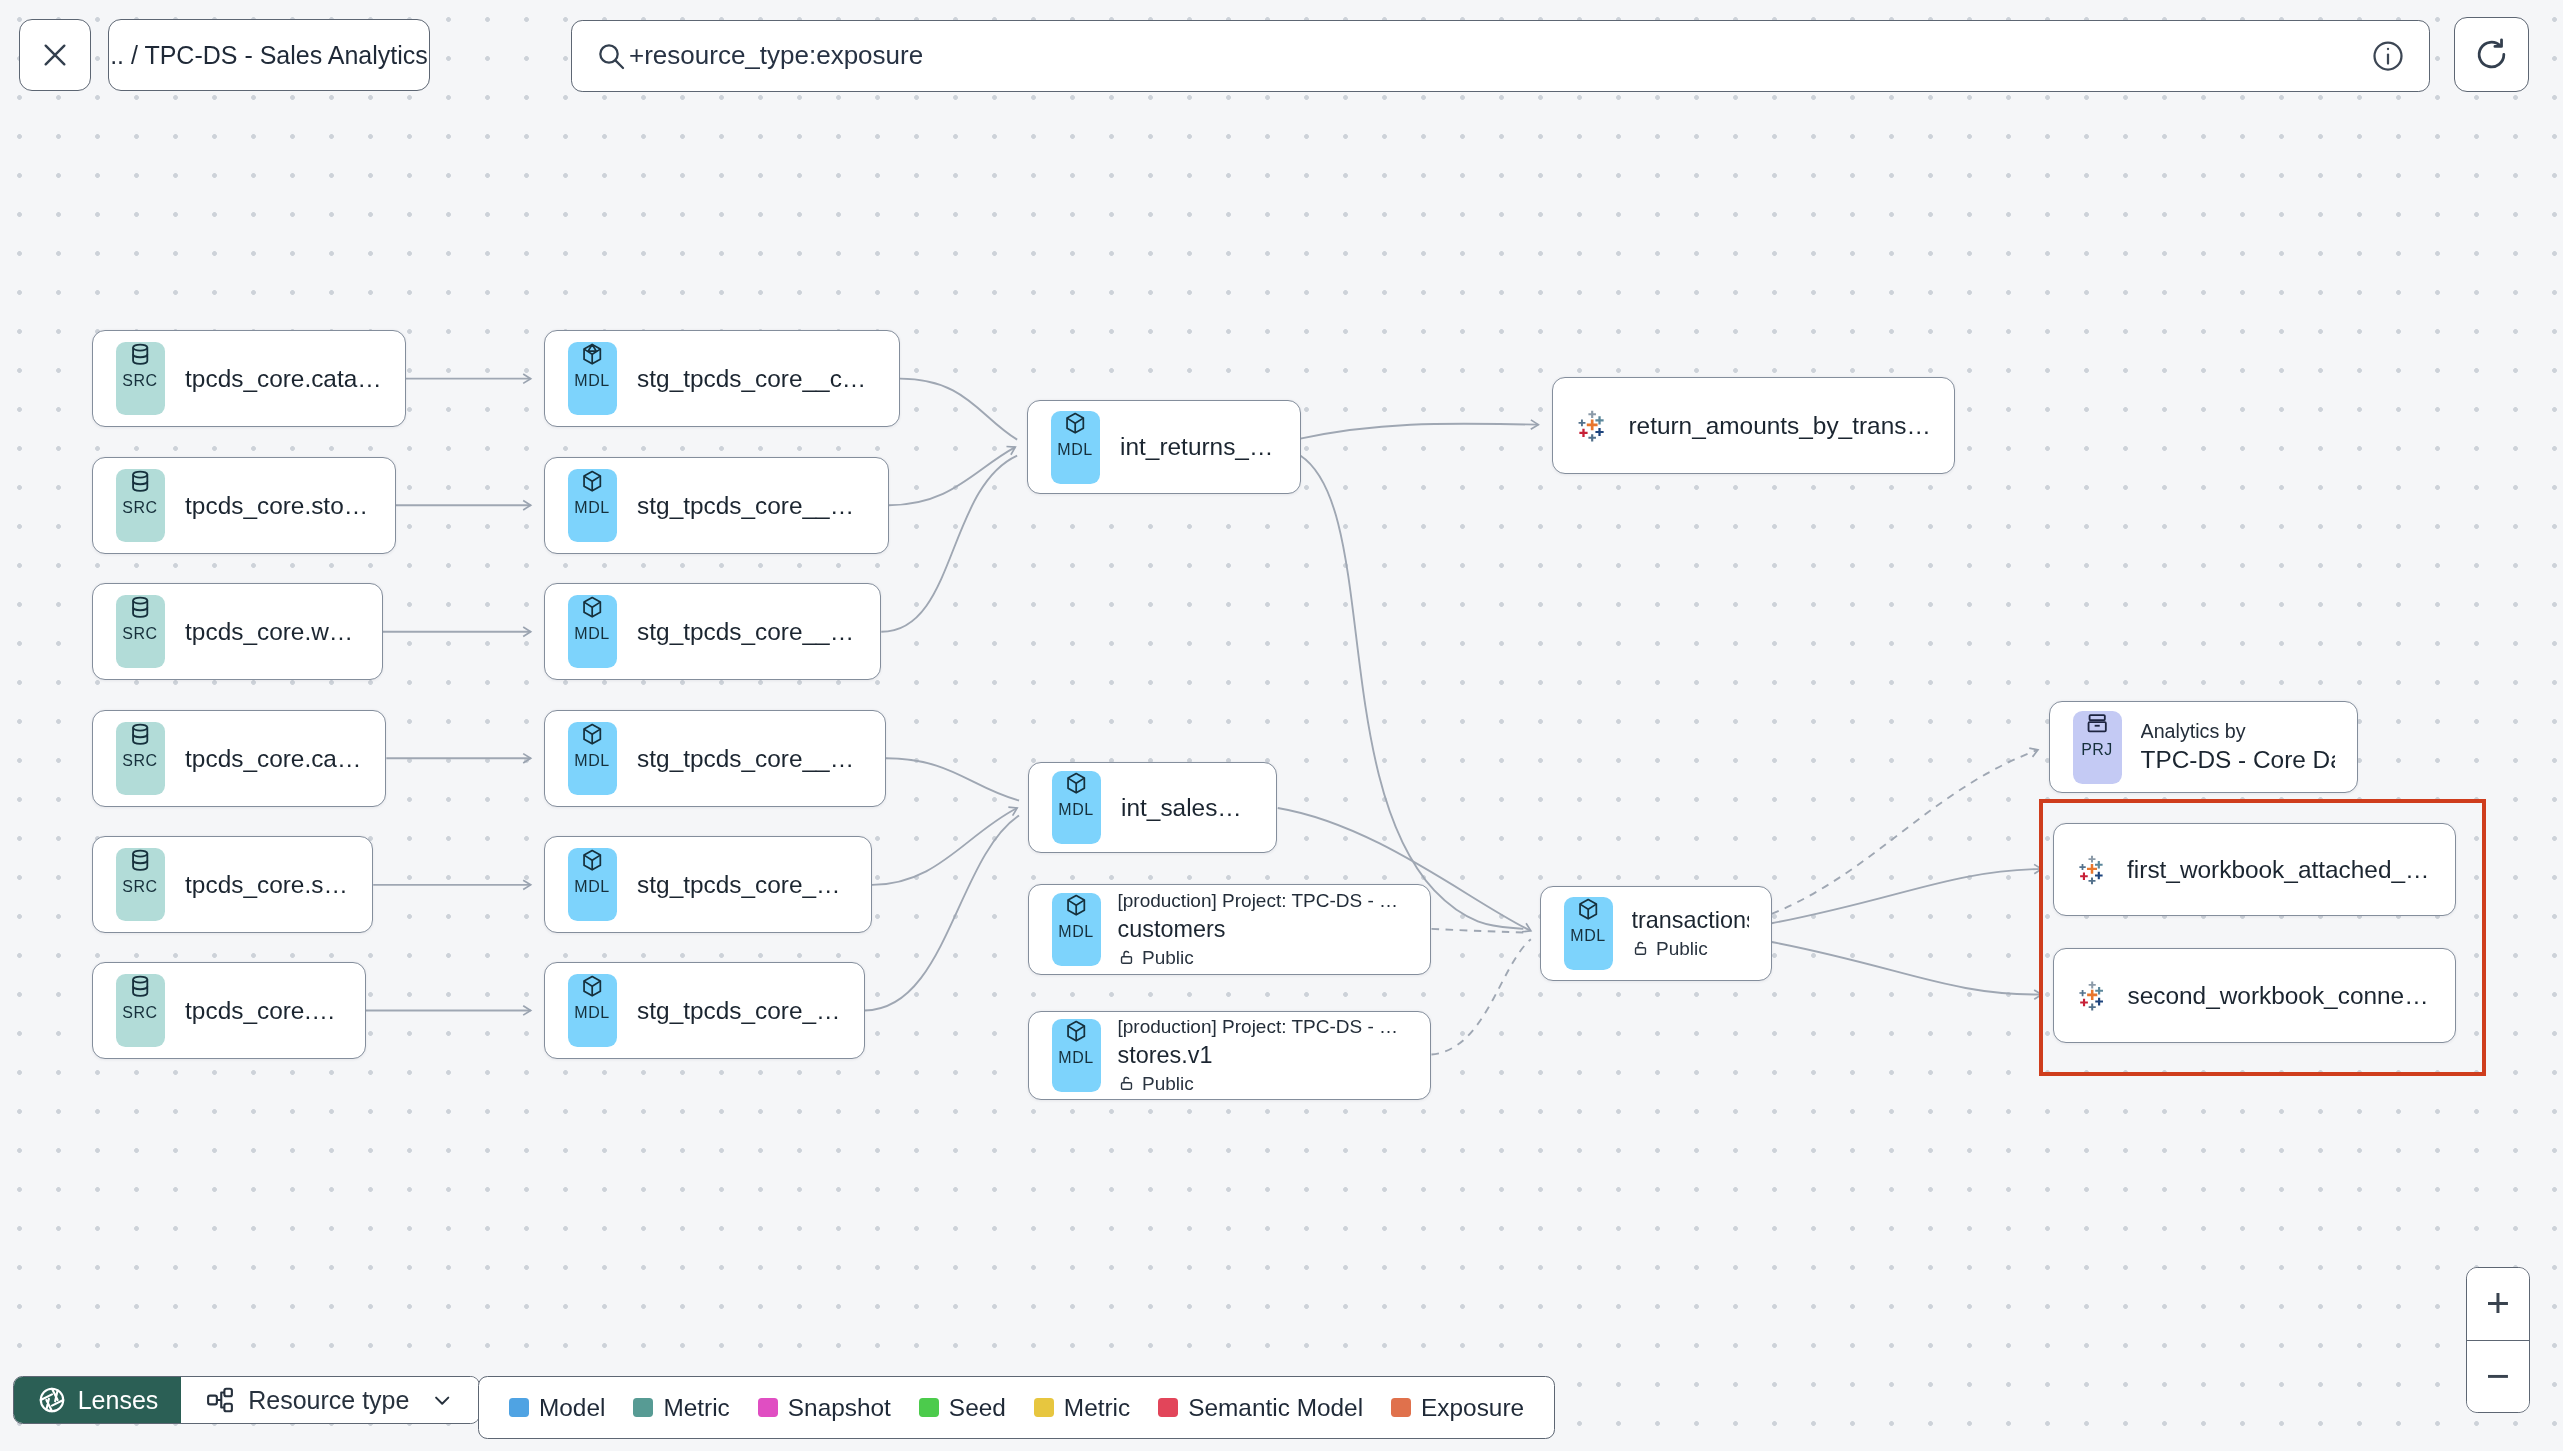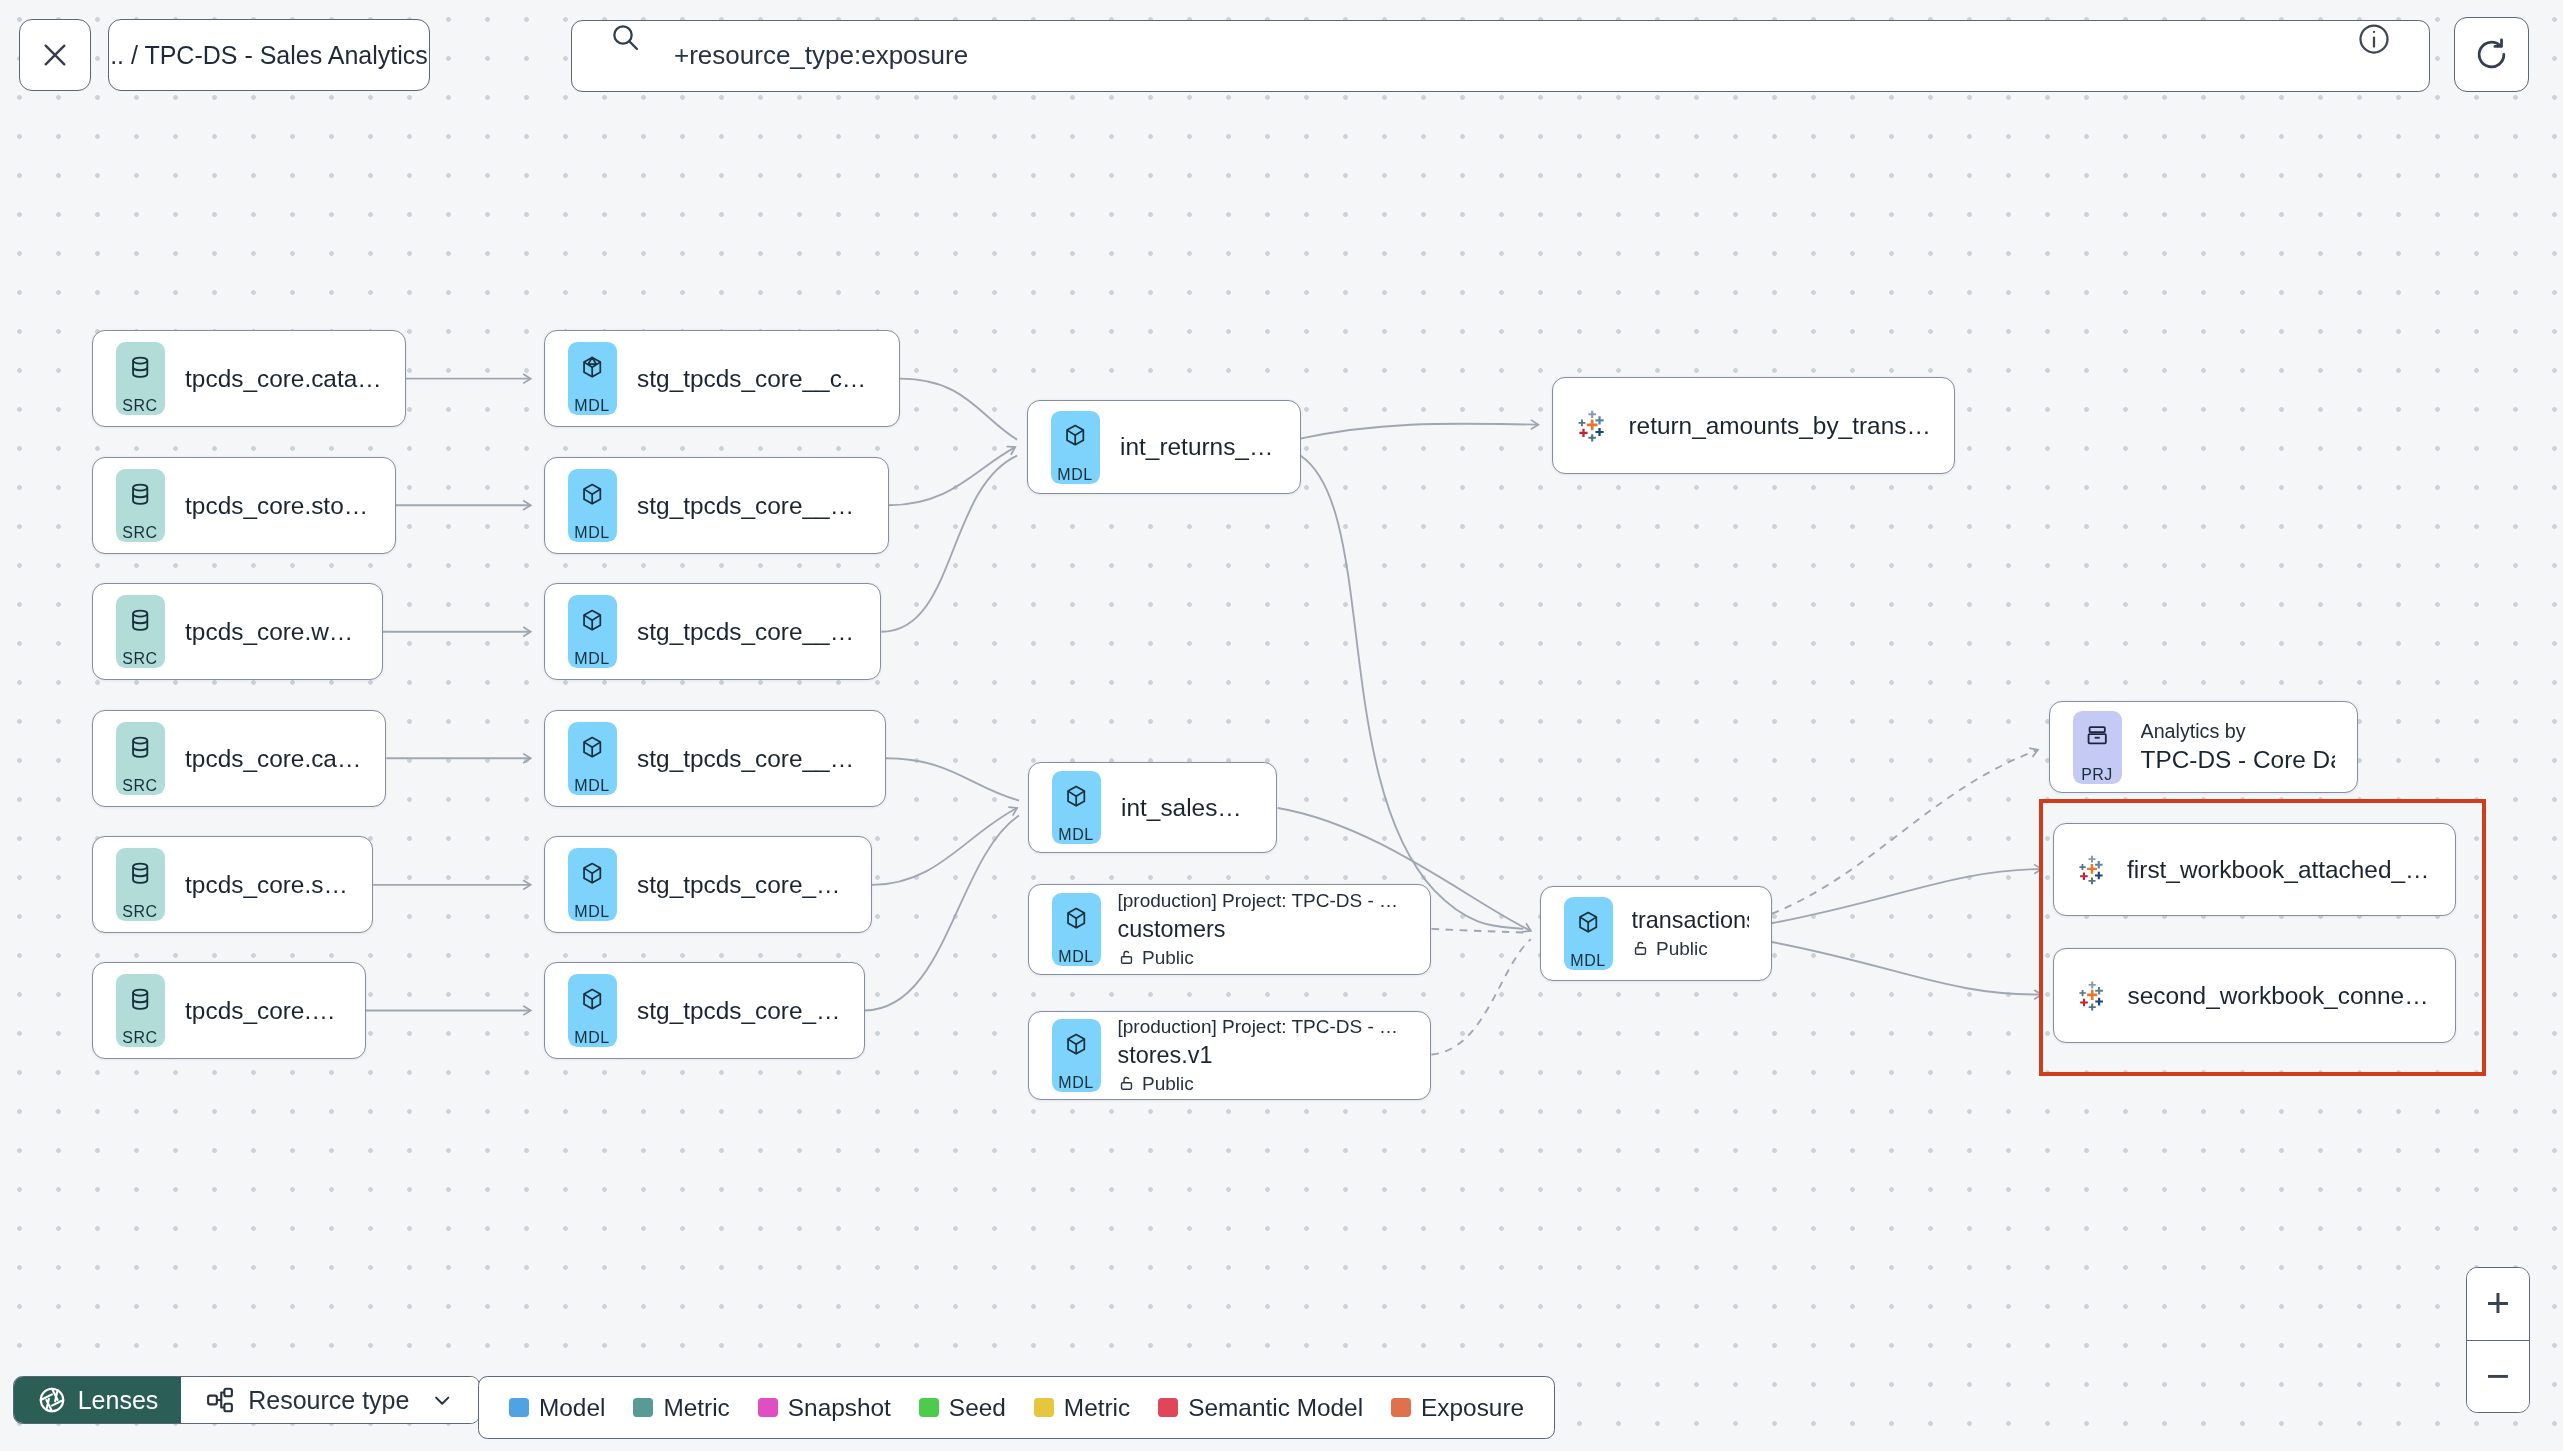--- a/index.html
+++ b/index.html
@@ -20,38 +20,38 @@
     position:absolute; background:#fff; border:1.9px solid #5d6673; border-radius:13px;
     display:flex; align-items:center; justify-content:center; cursor:pointer;
   }
   .breadcrumb-pill {
     position:absolute; background:#fff; border:1.9px solid #5d6673; border-radius:13px;
     display:flex; align-items:center; justify-content:center;
     font-size:25px; color:#1f2937; white-space:nowrap;
   }
   .searchbar {
     position:absolute; background:#fff; border:1.9px solid #5d6673; border-radius:11.2px;
-    display:flex; gap:33px; padding:0 37px;
+    display:flex; align-items:center; gap:2px; padding:0 23px;
   }
   .searchbar input {
     border:none; outline:none; flex:1; font-size:26px; color:#273243;
     font-family:"Liberation Sans", sans-serif; background:transparent;
   }
   .icon { display:block; }
 
   
   .node {
     position:absolute; background:#fff; border:1.9px solid #848e9c; border-radius:13px;
     display:flex; align-items:center; gap:20.6px; padding:0 22.5px;
     box-shadow:0 0.9px 2.8px rgba(25,35,55,.07); cursor:pointer; white-space:nowrap;
   }
   .node .nlabel { font-size:24.4px; color:#1b2530; overflow:hidden; text-overflow:ellipsis; }
   .badge {
     flex:0 0 auto; width:49px; height:73px; border-radius:9.4px;
-    display:flex; flex-direction:column; align-items:center; justify-content:flex-end; gap:18px;
+    display:flex; flex-direction:column; align-items:center; justify-content:flex-start; gap:6px;
   }
   .badge .btxt { font-size:16px; color:#16303c; letter-spacing:0.5px; }
   .badge-src { background:#b2dcd8; }
   .badge-mdl { background:#7dd3fc; }
   .badge-prj { background:#c4caf4; }
   .node-lines { display:flex; flex-direction:column; gap:3.7px; overflow:hidden; }
   .ctxline { font-size:19px; color:#232d39; overflow:hidden; text-overflow:ellipsis; }
   .nameline { font-size:23.4px; color:#1b2530; }
   .accessline { font-size:19px; color:#2a3440; display:flex; align-items:center; gap:7.5px; }
   .reftitle { font-size:19.7px; color:#232d39; }

